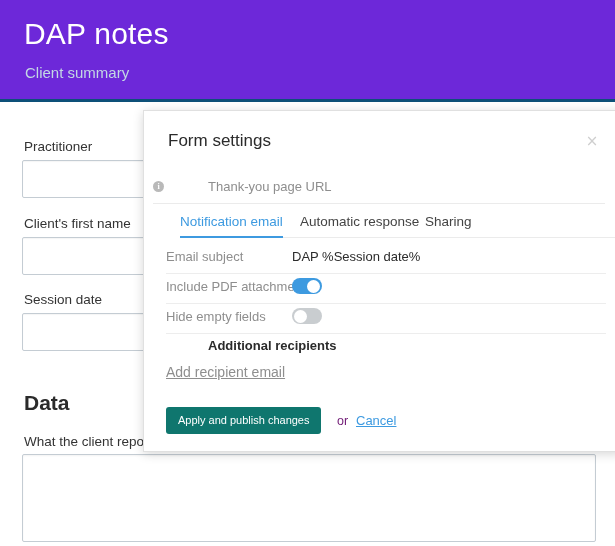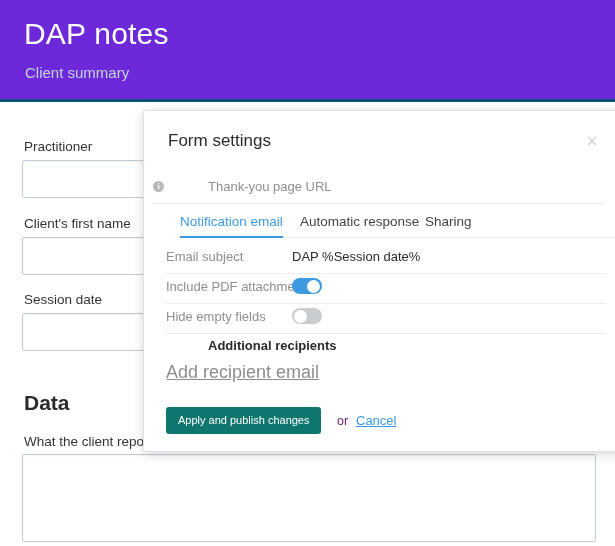--- a/index.html
+++ b/index.html
@@ -254,21 +254,21 @@
     font-weight: bold;
     color: #2b2b2b;
     line-height: 18px;
     white-space: nowrap;
     margin-left: 42px;
   }
   .add-link {
     position: absolute;
     left: 22px;
     top: 252px;
-    font-size: 18px;
+    font-size: 14px;
     color: #8e8e8e;
     line-height: 18px;
     white-space: nowrap;
     text-decoration: underline;
     cursor: pointer;
   }
   .apply-btn {
     position: absolute;
     left: 22px;
     top: 296px;

